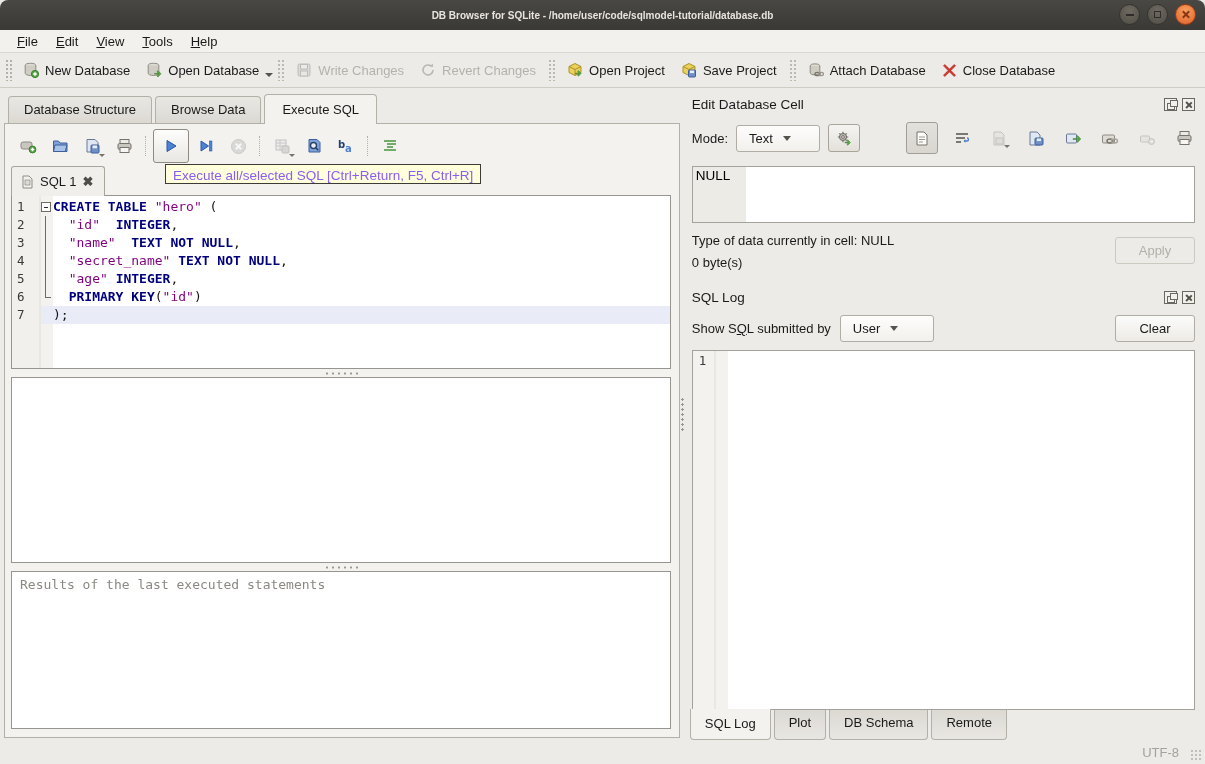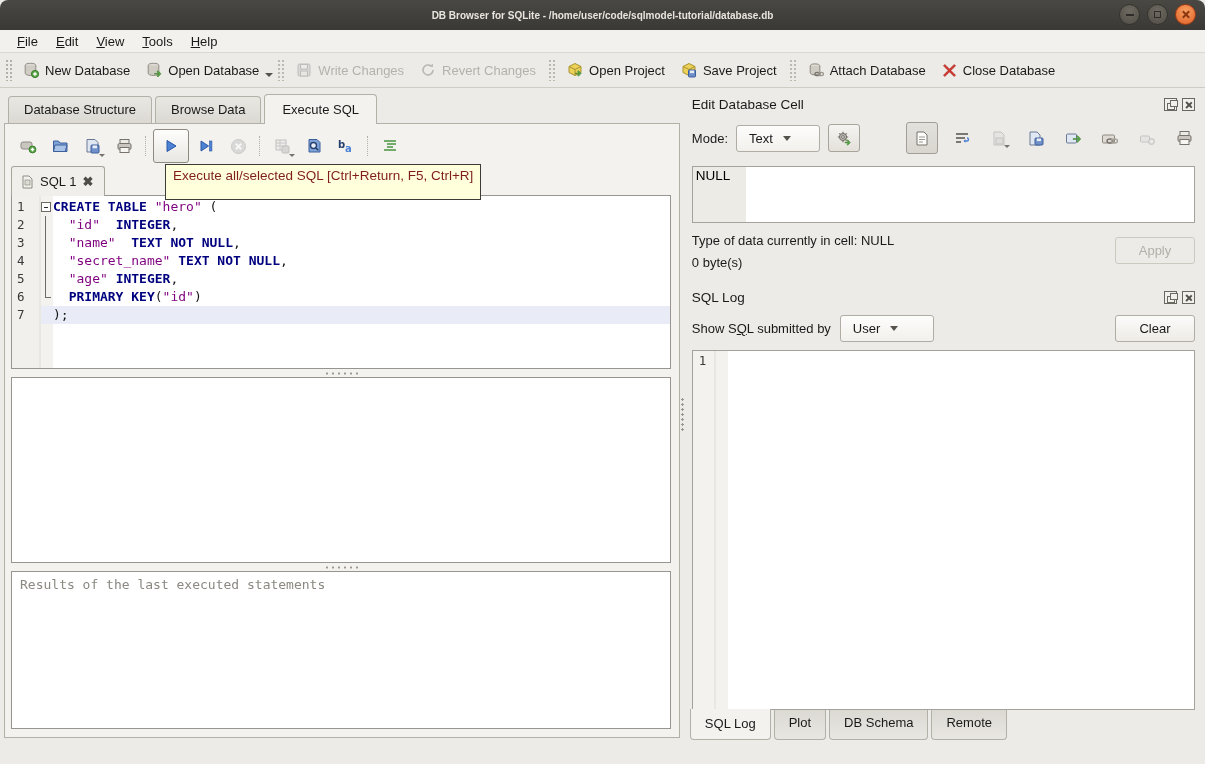--- a/index.html
+++ b/index.html
@@ -62,21 +62,21 @@
   .icon-btn.disabled svg { opacity:.4; filter:grayscale(1); }
   .mini-caret { position:absolute; right:2px; bottom:3px; width:0; height:0; border-left:3px solid transparent; border-right:3px solid transparent; border-top:3px solid #77736c; }
   .sql-sep { width:2px; height:20px; border-left:1px dotted #b3b0a8; margin:0 4px; }
 
   .sqltab-row { display:flex; margin-top:2px; position:relative; z-index:2; }
   .sql-tab { display:flex; align-items:center; gap:6px; padding:7px 11px 7px 9px; background:#f0efeb;
              border:1px solid #a8a59d; border-bottom:none; border-radius:3px 3px 0 0; }
   .sql-tab .x { color:#4f4d48; font-weight:bold; font-size:13px; line-height:11px; }
 
   .tooltip { position:absolute; left:160px; top:40px; background:#ffffdc; border:1px solid #3c3b36;
-             padding:3px 7px 16px; white-space:nowrap; z-index:6; font-size:13.5px; color:#7f1d1d; }
+             padding:3px 7px 0; white-space:nowrap; z-index:6; font-size:13.5px; color:#8b5cf6; }
 
   
   .pane { border:1px solid #989590; background:#fff; }
   .editor-pane { height:174px; font-family:"DejaVu Sans Mono", monospace; font-size:13px; line-height:18px;
                  background:linear-gradient(90deg,#f1f0ec 0 27px,#e9e7e2 27px 29px,#f3f2ee 29px 41px,#fff 41px);
                  padding-top:2px; overflow:hidden; position:relative; margin-top:-1px; }
   .eline { display:flex; height:18px; white-space:pre; }
   .eline.current { background:linear-gradient(90deg, transparent 0 29px, #e9ebf6 29px); }
   .ln { width:27px; padding-left:5px; color:#3a3a3a; flex:0 0 27px; font-size:12.5px; }
   .fold { width:14px; flex:0 0 14px; position:relative; }
@@ -514,13 +514,17 @@
 
       <div class="bottom-tabs">
         <div class="btab active">SQL Log</div>
         <div class="btab">Plot</div>
         <div class="btab">DB Schema</div>
         <div class="btab">Remote</div>
       </div>
     </div>
   </div>
 
+  <div class="statusbar">
+    <span>UTF-8</span>
+    <span class="grip"></span>
+  </div>
 </div>
 
 </body></html>

